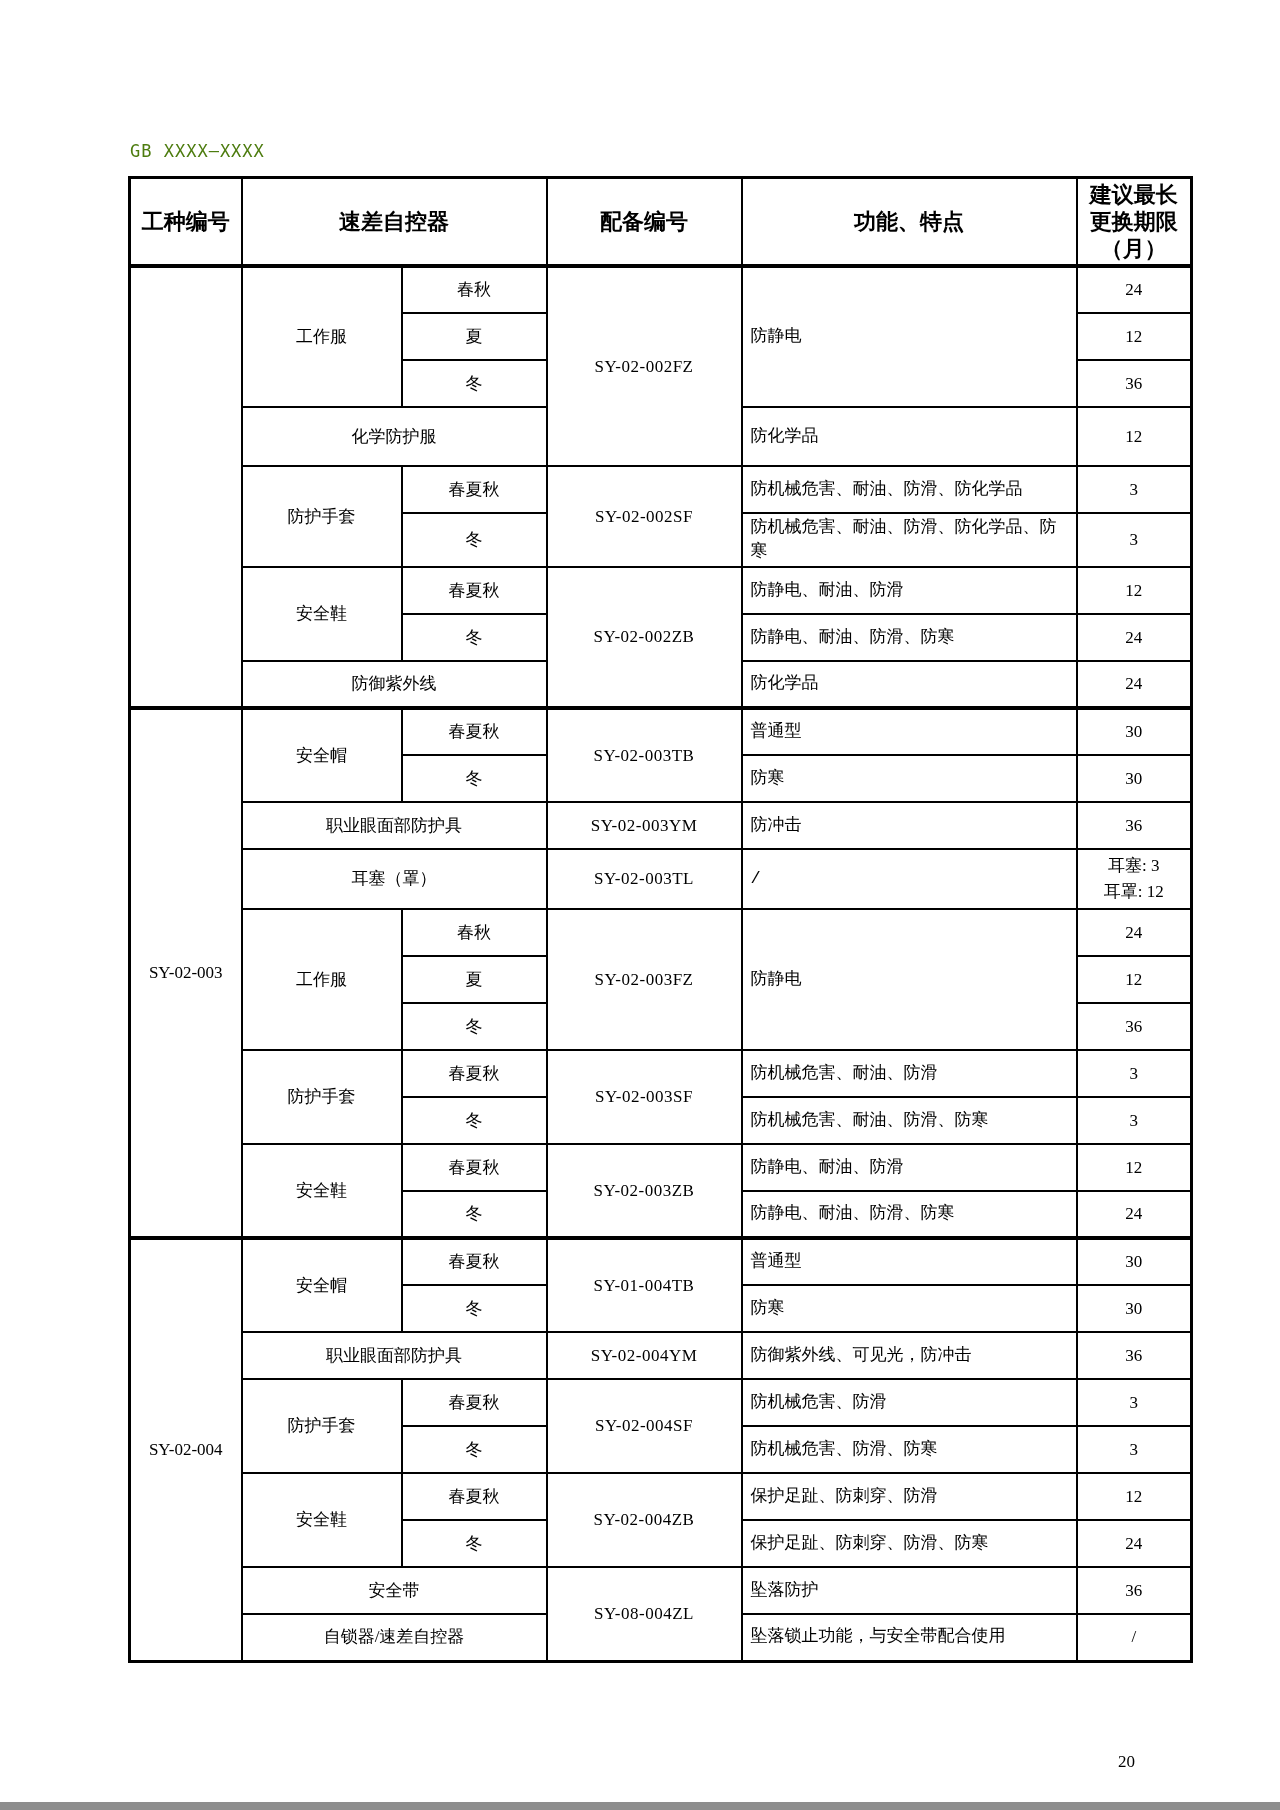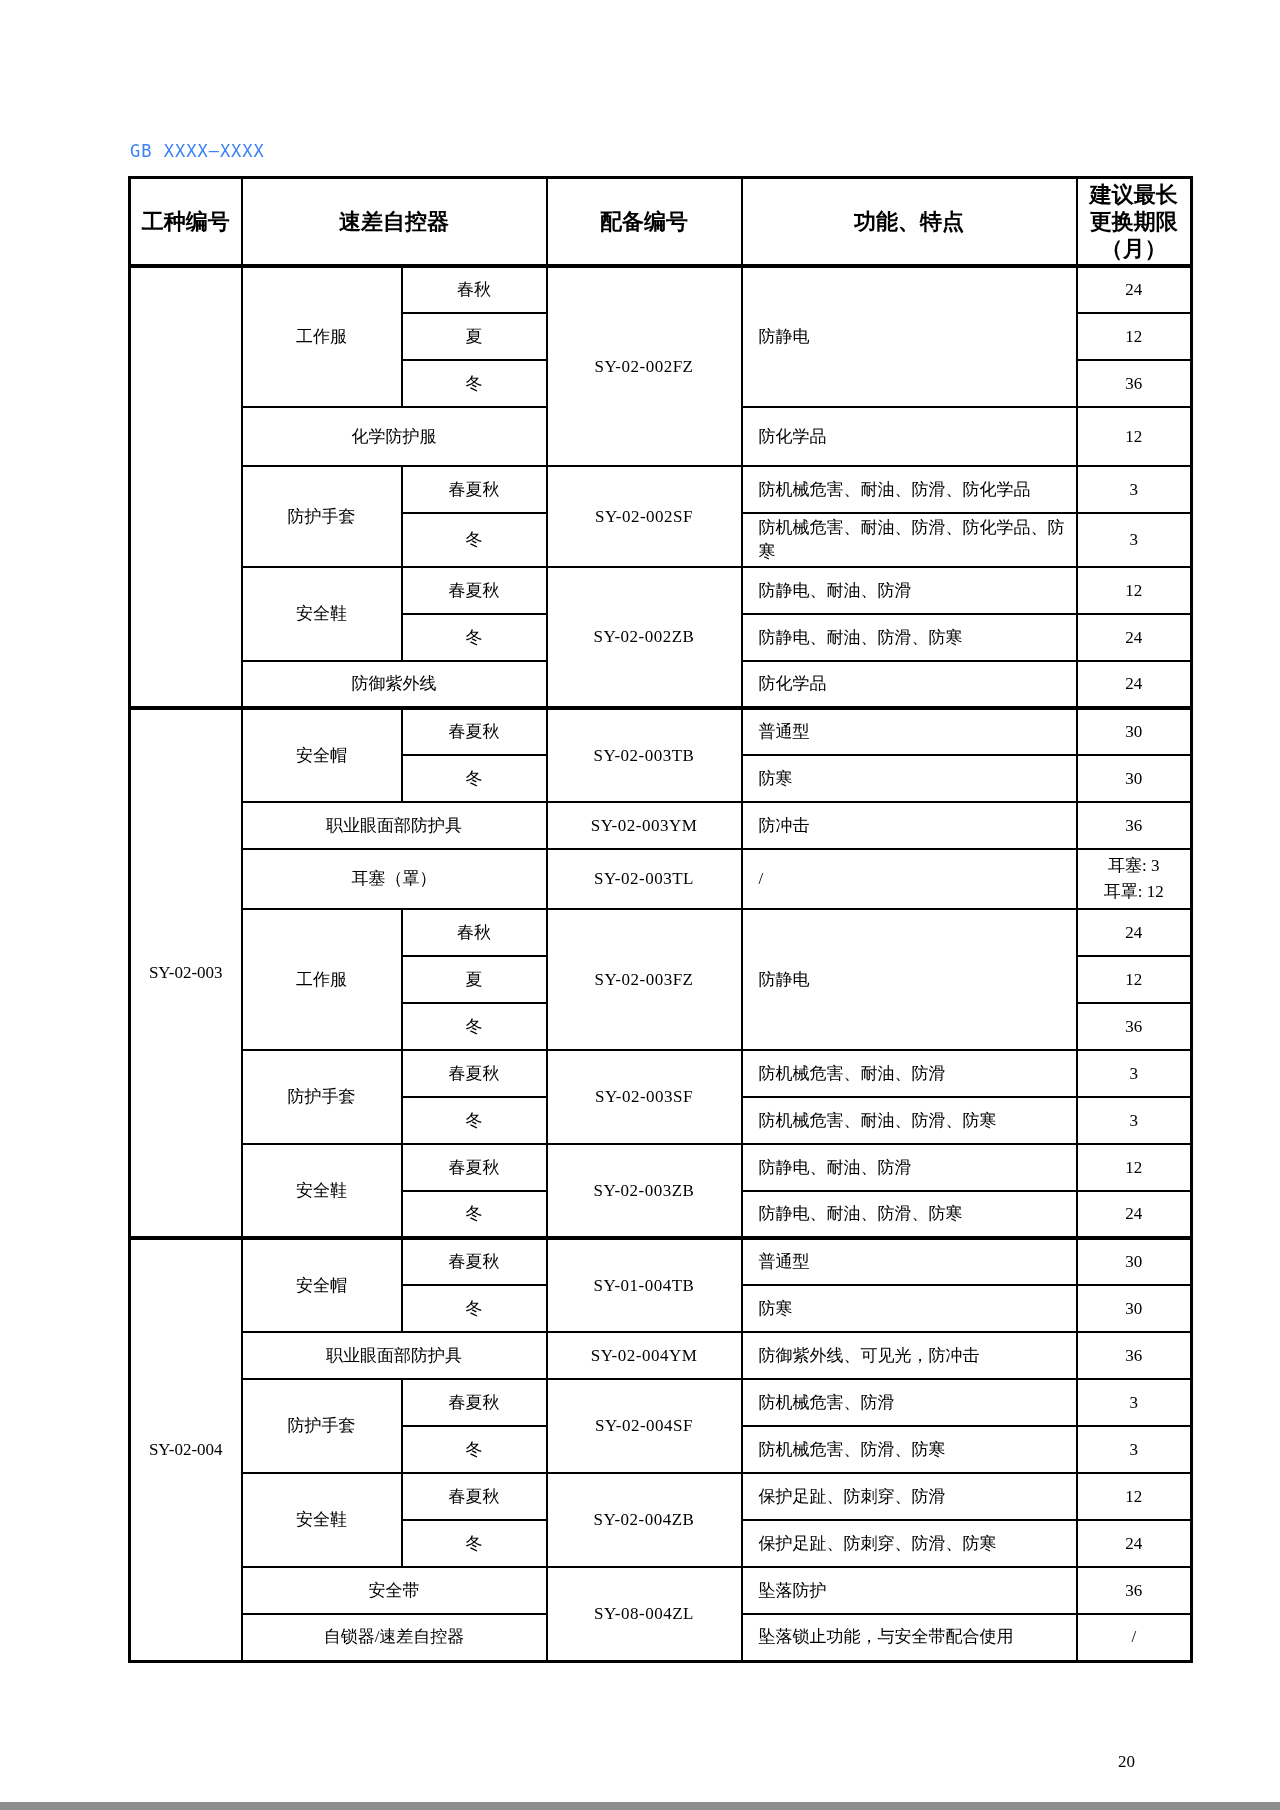--- a/index.html
+++ b/index.html
@@ -13,21 +13,21 @@
     font-family: "Liberation Serif", "DejaVu Serif", serif;
     color: #000;
   }
   .doc-ref {
     position: absolute;
     left: 130px;
     top: 141px;
     font-family: "DejaVu Sans Mono", "Liberation Mono", monospace;
     font-size: 17px;
     letter-spacing: 1px;
-    color: #3b82f6;
+    color: #4d7c0f;
   }
   table.ppe {
     position: absolute;
     left: 128px;
     top: 176px;
     width: 1062px;
     table-layout: fixed;
     border-collapse: collapse;
     border: 3px solid #000;
   }
@@ -48,21 +48,21 @@
     font-size: 22px;
     line-height: 27px;
     border-bottom-width: 3px;
     margin-left: 12px;
   }
   .ppe tbody tr { height: 47px; }
   .ppe tbody tr.h59 { height: 59px; }
   .ppe tbody tr.h68 { height: 60px; }
   .ppe tr.thin td { border-top-width: 1px; }
   .ppe tr.blk  td { border-top-width: 4px; }
-  .ppe td.fn { text-align: left; padding-left: 16px; padding-right: 8px; }
+  .ppe td.fn { text-align: left; padding-left: 8px; padding-right: 8px; font-family: Liberation Mono, monospace; }
   .ppe td.code { letter-spacing: 0.5px; }
   .two-line div { line-height: 26px; }
   .page-num {
     position: absolute;
     left: 1118px;
     top: 1752px;
     font-size: 17px;
     color: #000;
   }
   .footer-bar {

